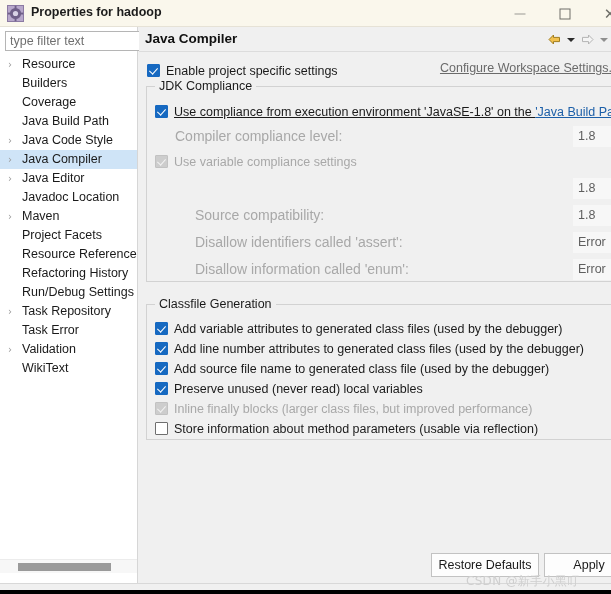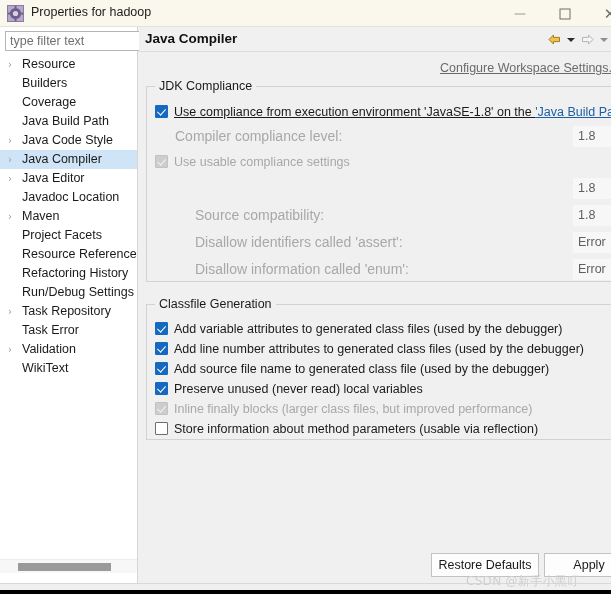--- a/index.html
+++ b/index.html
@@ -41,20 +41,21 @@
     position: absolute;
     left: 7px; top: 5px;
     width: 17px; height: 17px;
   }
   #title-text {
     position: absolute;
     left: 31px; top: 5px;
     font-size: 12.5px;
     color: #1c1c1c;
     white-space: nowrap;
+    font-weight: bold;
   }
   .winbtn {
     position: absolute;
     top: 0;
     width: 44px; height: 27px;
     cursor: default;
   }
   .winbtn .glyph {
     position: absolute;
     left: 50%; top: 50%;
@@ -450,36 +451,39 @@
       <span class="navgrp">
         <span class="nav-arrow">
           <svg width="15" height="13" viewBox="0 0 15 13">
             <path d="M8.5 2 L13 6.5 L8.5 11 L8.5 8.6 L2.5 8.6 L2.5 4.4 L8.5 4.4 Z" fill="#f4f4f4" stroke="#b4b4b4" stroke-width="1"></path>
           </svg>
         </span>
         <span class="nav-caret dim"></span>
       </span>
     </div>
 
+    <div id="enable-row" class="cb-row">
+      <span class="cb on"></span><span class="cb-label">Enable project specific settings</span>
+    </div>
     <div id="ws-link">Configure Workspace Settings...</div>
 
     <div class="group" id="grp-jdk">
       <div class="glegend">JDK Compliance</div>
 
       <div class="cb-row" style="position:absolute;left:8px;top:14px;">
         <span class="cb on"></span><span class="cb-label"><span class="u">Use compliance from execution environment 'JavaSE-1.8' on the </span><span class="bluelink">'Java Build Path'</span></span>
       </div>
 
       <div class="set-row" style="top:39px;">
         <span class="set-label">Compiler compliance level:</span>
         <span class="set-value bold">1.8</span>
       </div>
 
       <div class="cb-row" style="position:absolute;left:8px;top:64px;">
-        <span class="cb dis"></span><span class="cb-label muted">Use usable compliance settings</span>
+        <span class="cb dis"></span><span class="cb-label muted">Use variable compliance settings</span>
       </div>
 
       <div class="set-row" style="left:40px;top:91px;">
         <span class="set-value bold" style="left:386px;">1.8</span>
       </div>
       <div class="set-row" style="left:40px;top:118px;">
         <span class="set-label">Source compatibility:</span>
         <span class="set-value bold" style="left:386px;">1.8</span>
       </div>
       <div class="set-row" style="left:40px;top:145px;">

